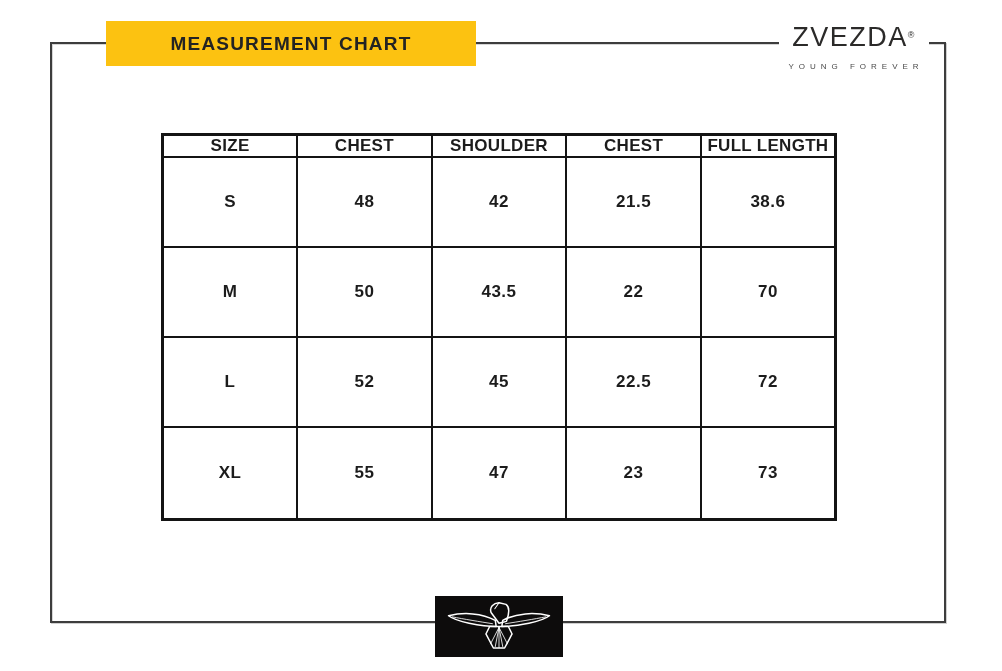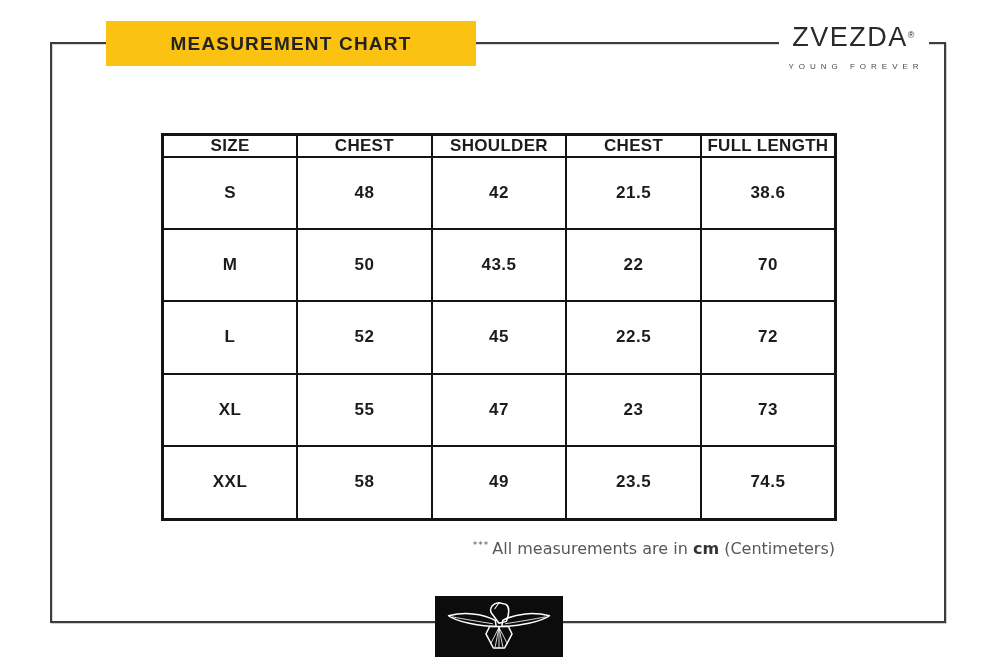--- a/index.html
+++ b/index.html
@@ -113,35 +113,23 @@
         <td>22.5</td>
         <td>72</td>
       </tr>
       <tr>
         <td>XL</td>
         <td>55</td>
         <td>47</td>
         <td>23</td>
         <td>73</td>
       </tr>
-      <tr>
-        <td>XXL</td>
-        <td>58</td>
-        <td>49</td>
-        <td>23.5</td>
-        <td>74.5</td>
-      </tr>
     </tbody>
   </table>
 
-  <div class="note">
-    <sup>***</sup><span>All measurements are in</span>
-    <b>cm</b>
-    <span>(Centimeters)</span>
-  </div>
 
   <div class="eagle-box">
     <svg viewBox="0 0 128 61" width="120" height="57" aria-hidden="true">
       <g fill="none" stroke="#ffffff" stroke-width="1.6" stroke-linejoin="round" stroke-linecap="round">
 
         <path d="M60,24 C46,16 26,15 10,19 C14,22 22,25 32,27 C42,29 53,30.5 61,30.5 Z"></path>
         <path d="M57,27.5 C44,25.5 26,22.5 14,20.2" stroke-width="0.9"></path>
 
         <path d="M68,24 C82,16 102,15 118,19 C114,22 106,25 96,27 C86,29 75,30.5 67,30.5 Z"></path>
         <path d="M71,27.5 C84,25.5 102,22.5 114,20.2" stroke-width="0.9"></path>

